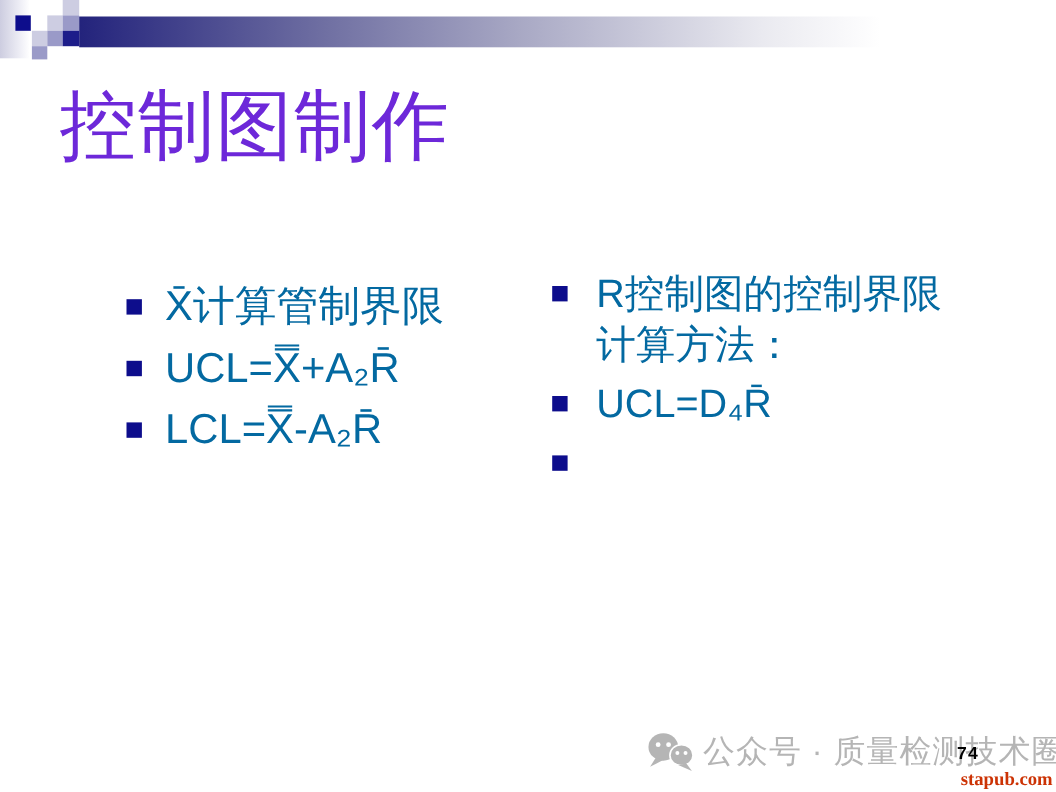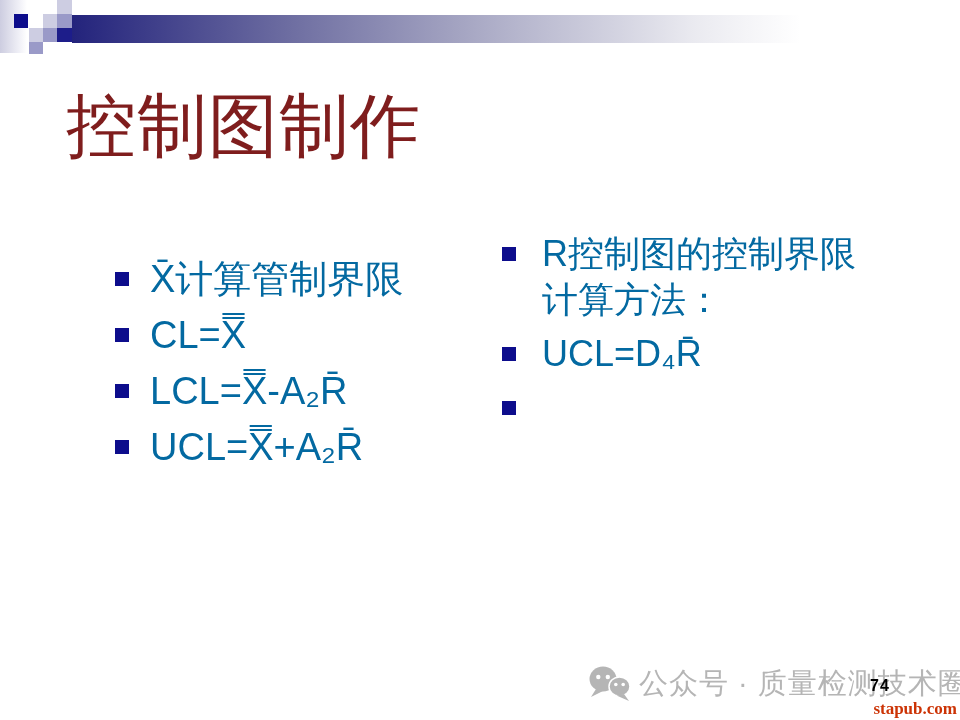--- a/index.html
+++ b/index.html
@@ -17,27 +17,27 @@
   .sq-med-a   {left:57px;top:14px;width:15px;height:14px;background:var(--decor-medium,#9a9ac8);}
   .sq-light-c {left:29px;top:28px;width:14px;height:14px;background:var(--decor-light,#cdcde2);}
   .sq-med-b   {left:43px;top:28px;width:14px;height:14px;background:var(--decor-medium,#9a9ac8);}
   .sq-dark    {left:57px;top:28px;width:15px;height:14px;background:#1d1d8a;}
   .sq-med-c   {left:29px;top:42px;width:14px;height:12px;background:var(--decor-medium,#9a9ac8);}
   .accent-bar{position:absolute;left:72px;top:15px;width:888px;height:28px;
     background:linear-gradient(90deg,var(--accent-bar-navy,#23237c) 0%,#6f6fa2 25%,
                #a8a8c4 45%,#eaeaf0 70%,#ffffff 82%);}
 
   
-  .title{position:absolute;left:54px;top:78px;margin:12px;font-size:70px;line-height:1.05;
-    font-weight:500;color:#7f1d1d;letter-spacing:1px;white-space:nowrap;}
+  .title{position:absolute;left:54px;top:78px;margin:0;font-size:70px;line-height:1.05;
+    font-weight:500;color:#6d28d9;letter-spacing:1px;white-space:nowrap;}
 
   
   .blist{position:absolute;color:#0369a1;}
   .blist-left {left:115px;top:255px;width:345px;font-size:38px;}
-  .blist-right{left:502px;top:231px;width:420px;font-size:36px;}
+  .blist-right{left:502px;top:244px;width:420px;font-size:36px;}
   .bitem{display:flex;align-items:flex-start;margin-bottom:8px;}
   .blist-left  .bitem{line-height:48px;}
   .blist-right .bitem{line-height:46px;}
   .bullet{flex:0 0 14px;width:14px;height:14px;background:var(--bullet-navy,#0d0d8c);}
   .blist-left  .bullet{margin:17px 21px 0 0;}
   .blist-right .bullet{margin:16px 26px 0 0;}
   .btxt{flex:1 1 auto;}
   .blist-right .btxt{max-width:330px;}
 
   
@@ -71,29 +71,25 @@
 
   <h1 class="title">控制图制作</h1>
 
   <div class="blist blist-left">
     <div class="bitem">
       <span class="bullet"></span>
       <span class="btxt">X̄计算管制界限</span>
     </div>
     <div class="bitem">
       <span class="bullet"></span>
-      <span class="btxt">CL=X̿</span>
+      <span class="btxt">UCL=X̿+A₂R̄</span>
     </div>
     <div class="bitem">
       <span class="bullet"></span>
       <span class="btxt">LCL=X̿-A₂R̄</span>
-    </div>
-    <div class="bitem">
-      <span class="bullet"></span>
-      <span class="btxt">UCL=X̿+A₂R̄</span>
     </div>
   </div>
 
   <div class="blist blist-right">
     <div class="bitem">
       <span class="bullet"></span>
       <span class="btxt">R控制图的控制界限计算方法：</span>
     </div>
     <div class="bitem">
       <span class="bullet"></span>

